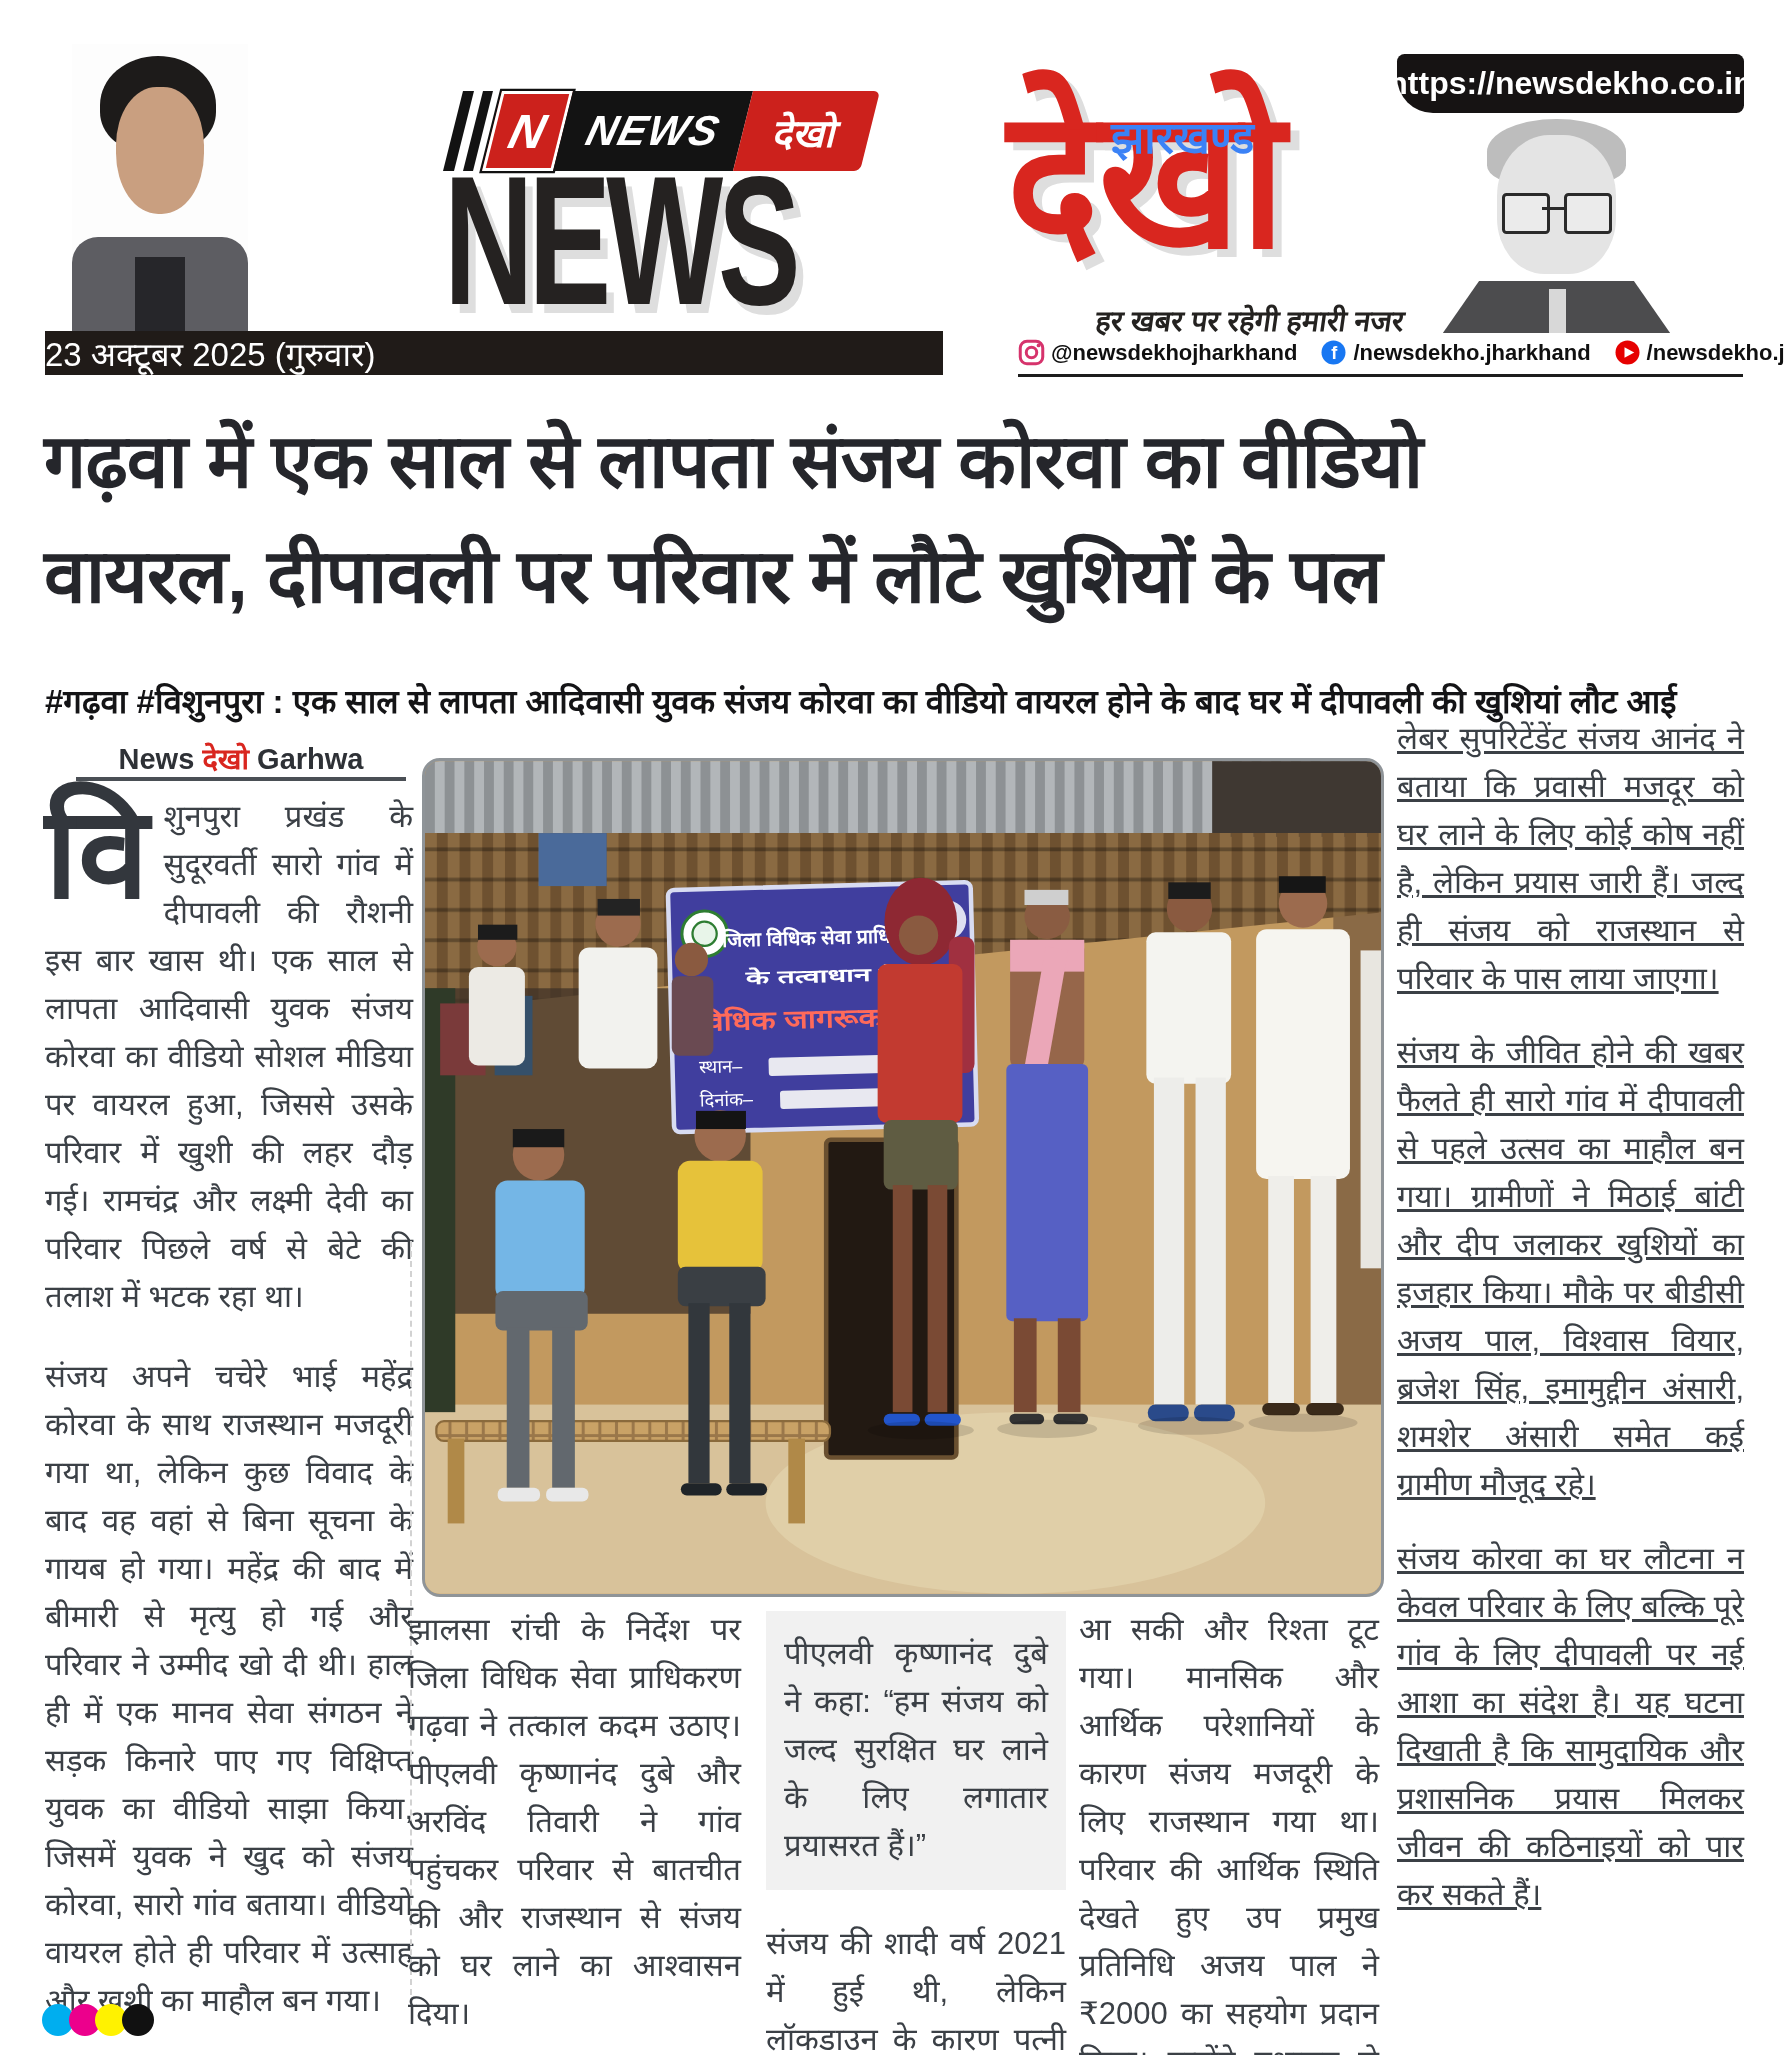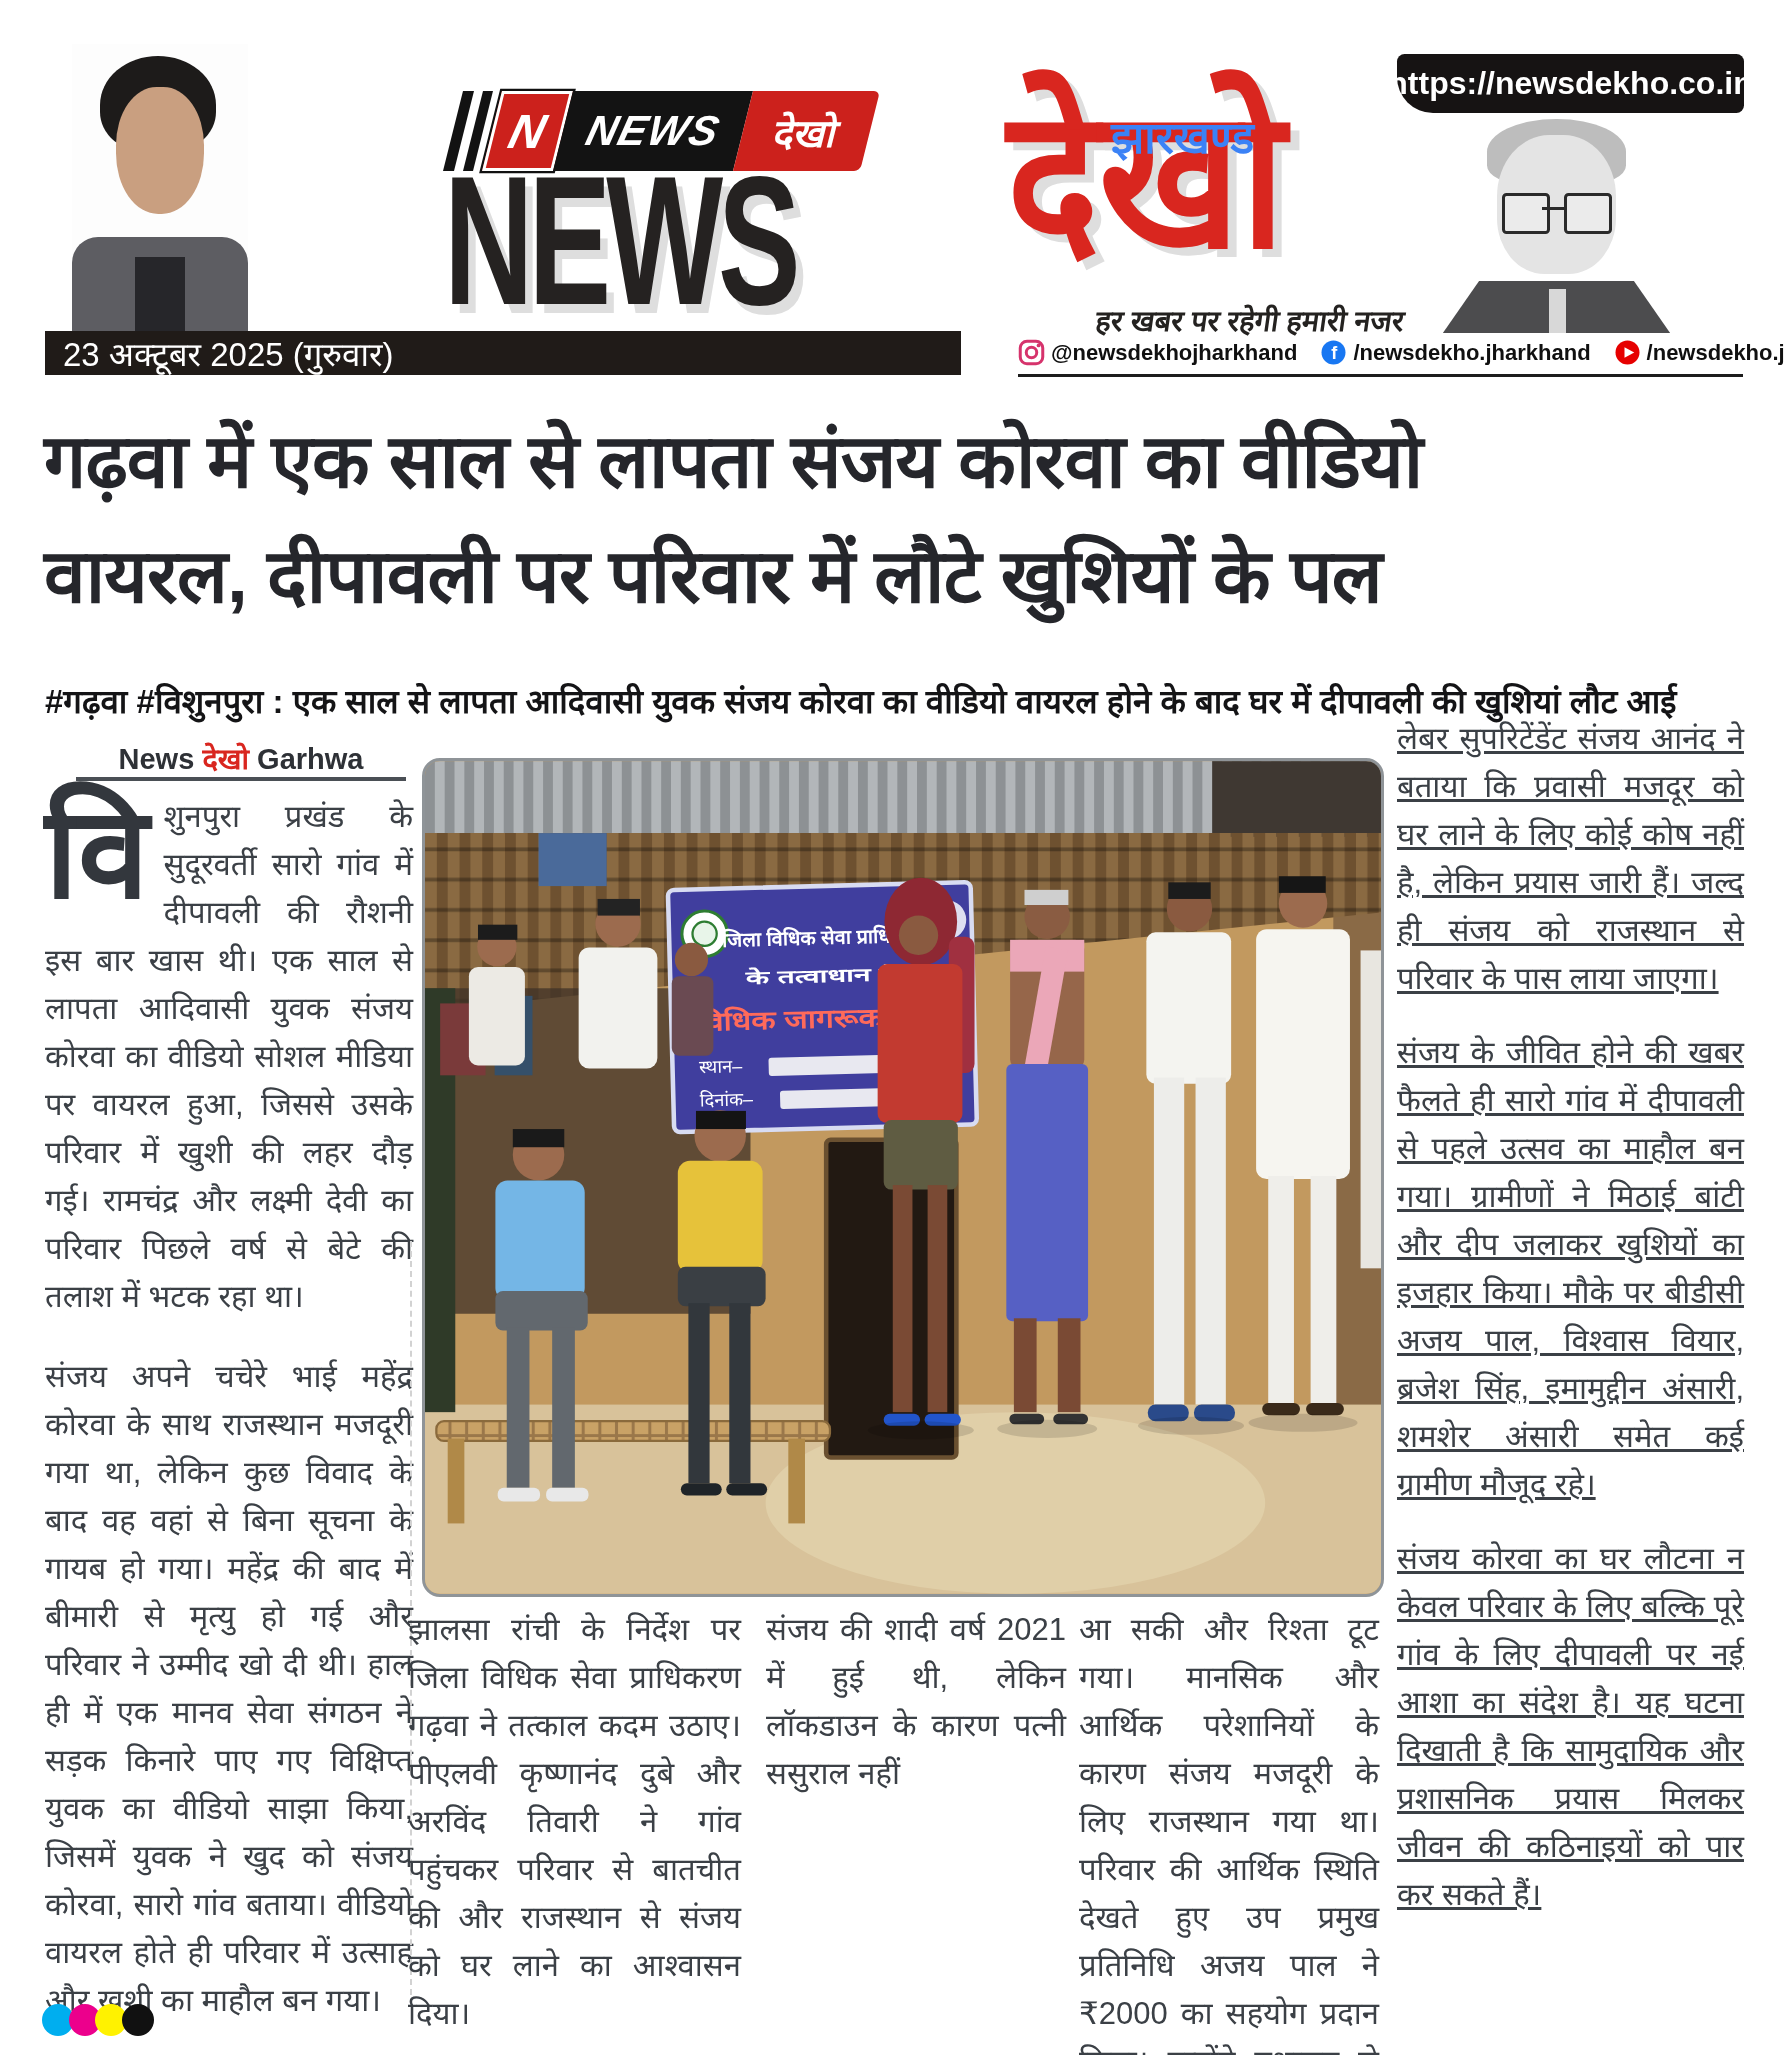--- a/index.html
+++ b/index.html
@@ -38,21 +38,21 @@
   .pr-hair{position:absolute;top:2%;left:22%;width:56%;height:30%;background:#bdbdbd;border-radius:50% 50% 30% 30%;}
   .pr-face{position:absolute;top:9%;left:26%;width:48%;height:64%;background:#e4e4e4;border-radius:44% 44% 40% 40%;}
   .pr-glass-l,.pr-glass-r{position:absolute;top:36%;width:17%;height:16%;border:3.8px solid #2a2a2a;border-radius:4.5px;background:rgba(255,255,255,.25);}
   .pr-glass-l{left:28%;} .pr-glass-r{left:53%;}
   .pr-bridge{position:absolute;top:42%;left:44%;width:10%;height:3.8px;background:#2a2a2a;}
   .pr-suit{position:absolute;bottom:0;left:4%;width:92%;height:24%;background:#4c4c4e;
         clip-path:polygon(0 100%,16% 0,84% 0,100% 100%);}
   .pr-tie{position:absolute;bottom:0;left:47%;width:7%;height:20%;background:#d8d8d8;}
 
   .date-bar{left:45px;top:331px;width:898px;height:44px;background:#201b18;color:#fff;
-        display:flex;align-items:center;padding-left:18px;font-size:33px;font-weight:500;}
+        display:flex;align-items:center;padding-left:0;font-size:33px;font-weight:500;}
   .social-row{left:1018px;top:332px;width:725px;height:41px;display:flex;align-items:center;gap:23px;
         font-size:22px;font-weight:700;color:#101010;}
   .social-item{display:flex;align-items:center;gap:6px;}
   .social-rule{left:1018px;top:374px;width:725px;height:3px;background:#1c1c1c;}
 
   
   .headline{left:44px;top:404px;width:1699px;font-size:75px;line-height:115px;font-weight:800;color:#25262b;letter-spacing:-0.8px;}
   .subheadline{left:45px;top:678px;width:1699px;font-size:33px;font-weight:700;color:#141416;}
 
   
@@ -328,20 +328,23 @@
     <p>लेबर सुपरिटेंडेंट संजय आनंद ने बताया कि प्रवासी मजदूर को घर लाने के लिए कोई कोष नहीं है, लेकिन प्रयास जारी हैं। जल्द ही संजय को राजस्थान से परिवार के पास लाया जाएगा।</p>
     <p>संजय के जीवित होने की खबर फैलते ही सारो गांव में दीपावली से पहले उत्सव का माहौल बन गया। ग्रामीणों ने मिठाई बांटी और दीप जलाकर खुशियों का इजहार किया। मौके पर बीडीसी अजय पाल, विश्वास वियार, ब्रजेश सिंह, इमामुद्दीन अंसारी, शमशेर अंसारी समेत कई ग्रामीण मौजूद रहे।</p>
     <p>संजय कोरवा का घर लौटना न केवल परिवार के लिए बल्कि पूरे गांव के लिए दीपावली पर नई आशा का संदेश है। यह घटना दिखाती है कि सामुदायिक और प्रशासनिक प्रयास मिलकर जीवन की कठिनाइयों को पार कर सकते हैं।</p>
   </div>
 
   <div class="abs lowcol col2 bodytext">
     <p>झालसा रांची के निर्देश पर जिला विधिक सेवा प्राधिकरण गढ़वा ने तत्काल कदम उठाए। पीएलवी कृष्णानंद दुबे और अरविंद तिवारी ने गांव पहुंचकर परिवार से बातचीत की और राजस्थान से संजय को घर लाने का आश्वासन दिया।</p>
   </div>
 
   <div class="abs lowcol col3 bodytext">
+    <div class="quote-box">
+      <p>पीएलवी कृष्णानंद दुबे ने कहा: “हम संजय को जल्द सुरक्षित घर लाने के लिए लगातार प्रयासरत हैं।”</p>
+    </div>
     <p>संजय की शादी वर्ष 2021 में हुई थी, लेकिन लॉकडाउन के कारण पत्नी ससुराल नहीं</p>
   </div>
 
   <div class="abs lowcol col4 bodytext">
     <p>आ सकी और रिश्ता टूट गया। मानसिक और आर्थिक परेशानियों के कारण संजय मजदूरी के लिए राजस्थान गया था। परिवार की आर्थिक स्थिति देखते हुए उप प्रमुख प्रतिनिधि अजय पाल ने ₹2000 का सहयोग प्रदान किया। उन्होंने प्रशासन से शीघ्र पहल की मांग की।</p>
   </div>
 
   <div class="abs dots">
     <div class="dot dot-c"></div>
     <div class="dot dot-m"></div>

